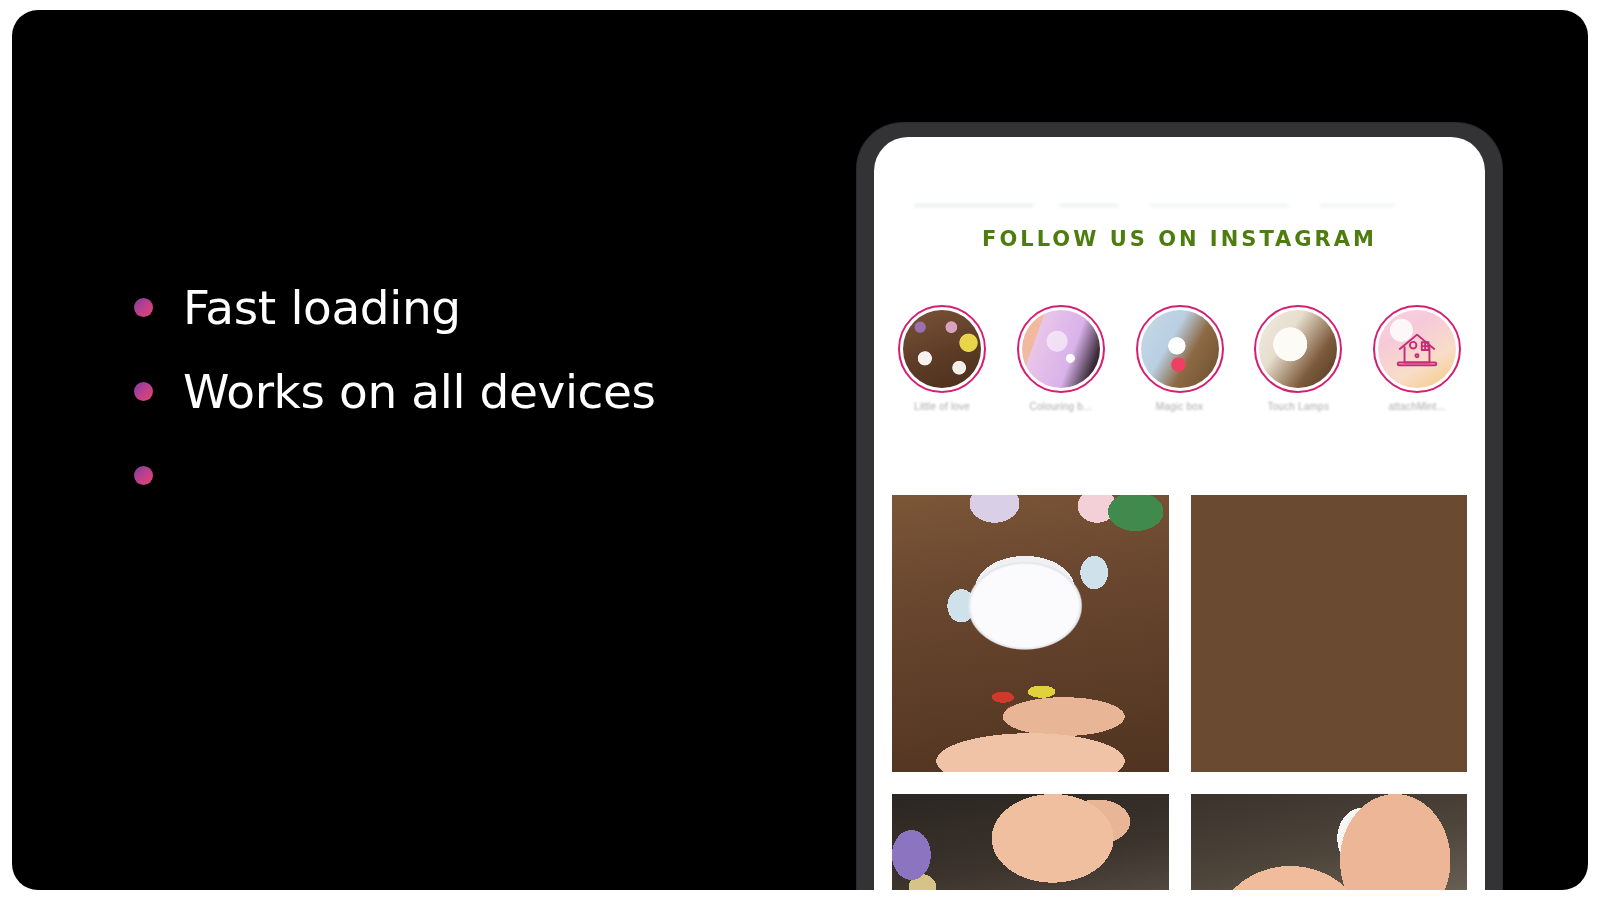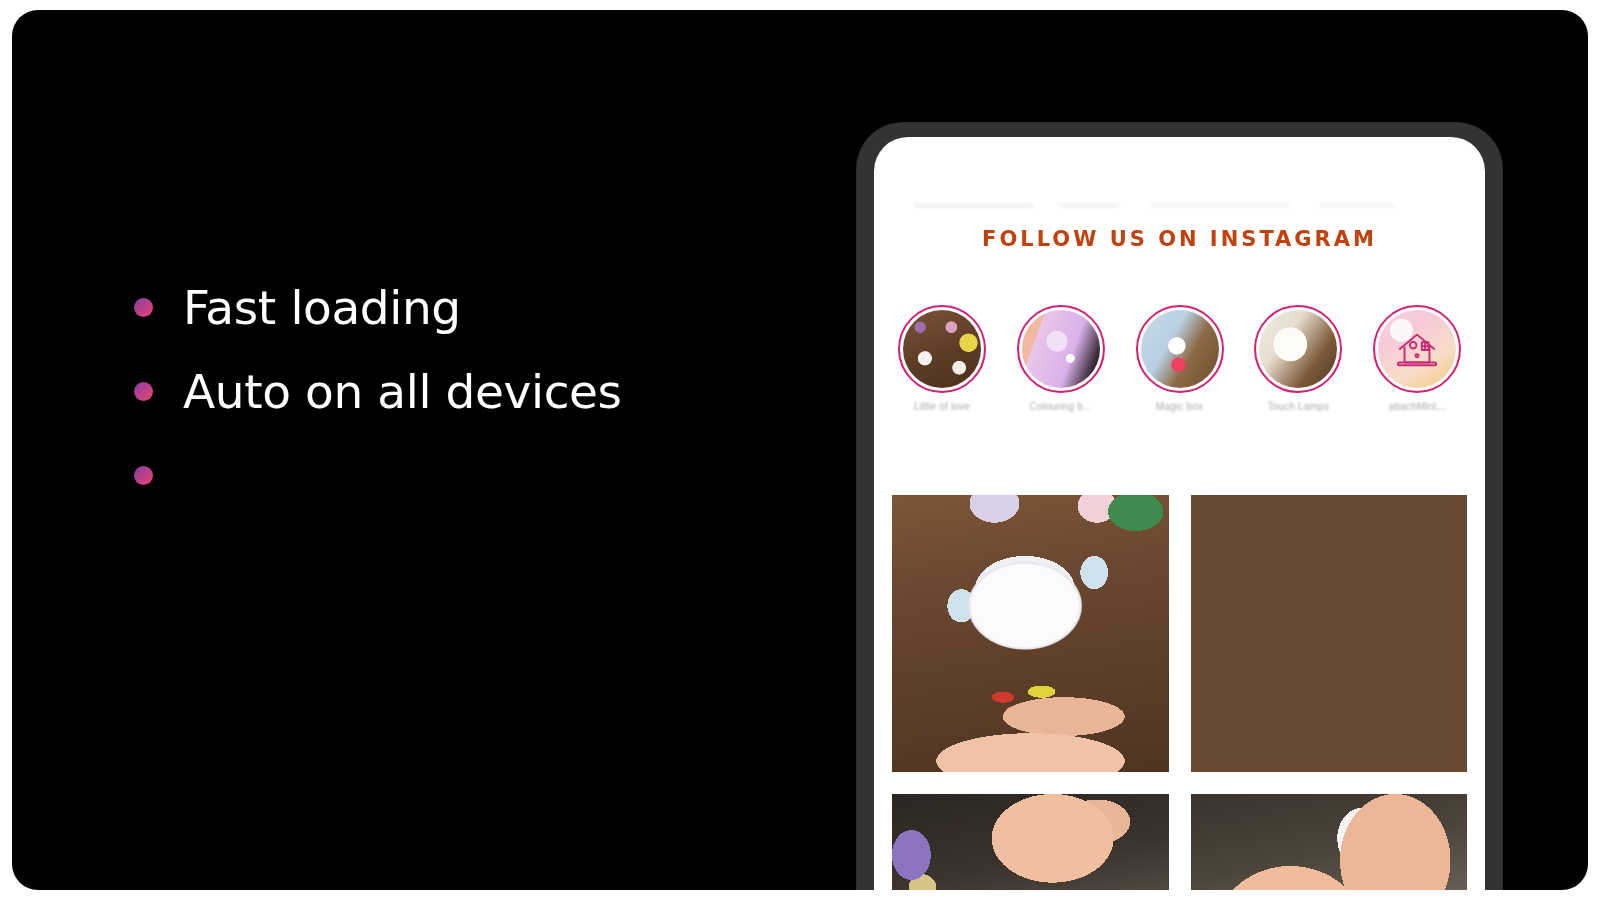--- a/index.html
+++ b/index.html
@@ -121,21 +121,21 @@
   .ig-heading {
     position: absolute;
     left: 0;
     right: 0;
     top: 90px;
     text-align: center;
     font-family: "DejaVu Sans", "Liberation Sans", sans-serif;
     font-weight: 700;
     font-size: 21px;
     letter-spacing: 3.0px;
-    color: #c2410c;
+    color: #4d7c0f;
   }
 
   
   .stories {
     position: absolute;
     left: 22px;
     right: 22px;
     top: 168px;
     display: flex;
     justify-content: space-between;
@@ -312,21 +312,21 @@
   <div class="copy">
 
 
     <ul class="bullets">
       <li class="bullet-item">
         <span class="bullet-dot"></span>
         <span class="bullet-label">Fast loading</span>
       </li>
       <li class="bullet-item">
         <span class="bullet-dot"></span>
-        <span class="bullet-label">Auto on all devices</span>
+        <span class="bullet-label">Works on all devices</span>
       </li>
       <li class="bullet-item">
         <span class="bullet-dot"></span>
       </li>
     </ul>
   </div>
 
   <div class="phone">
     <div class="phone-screen">
 

